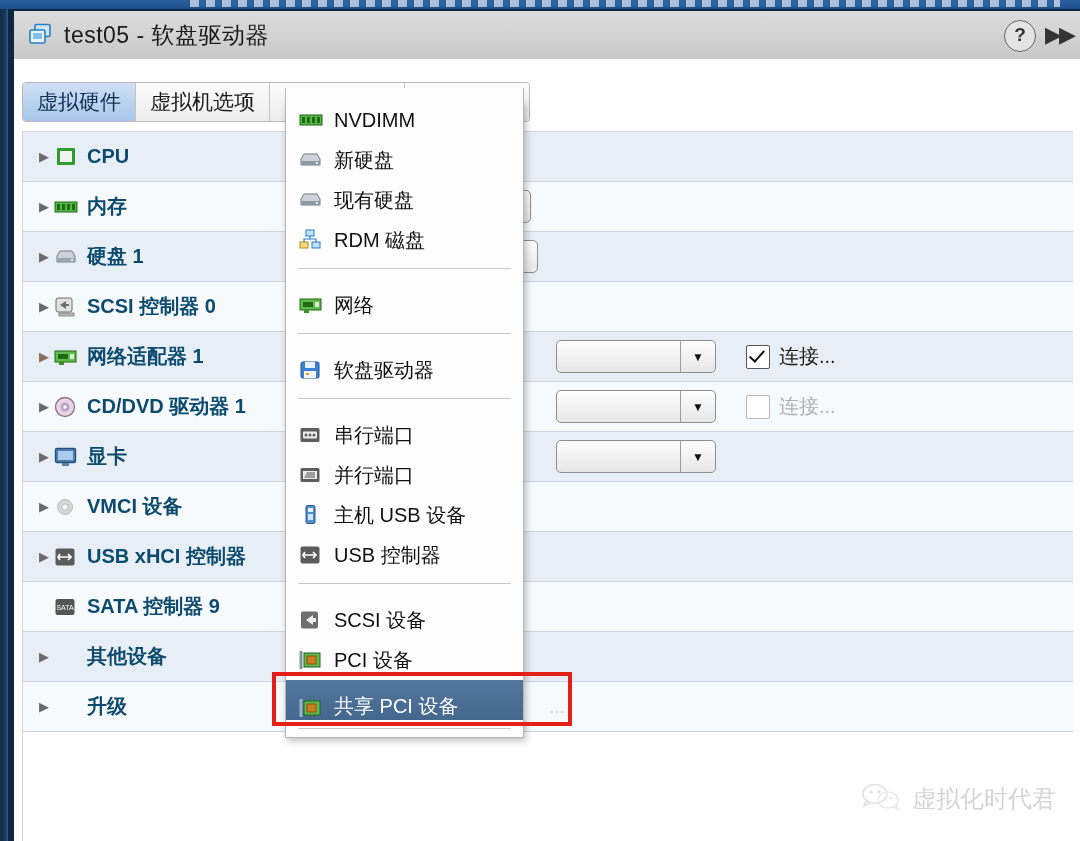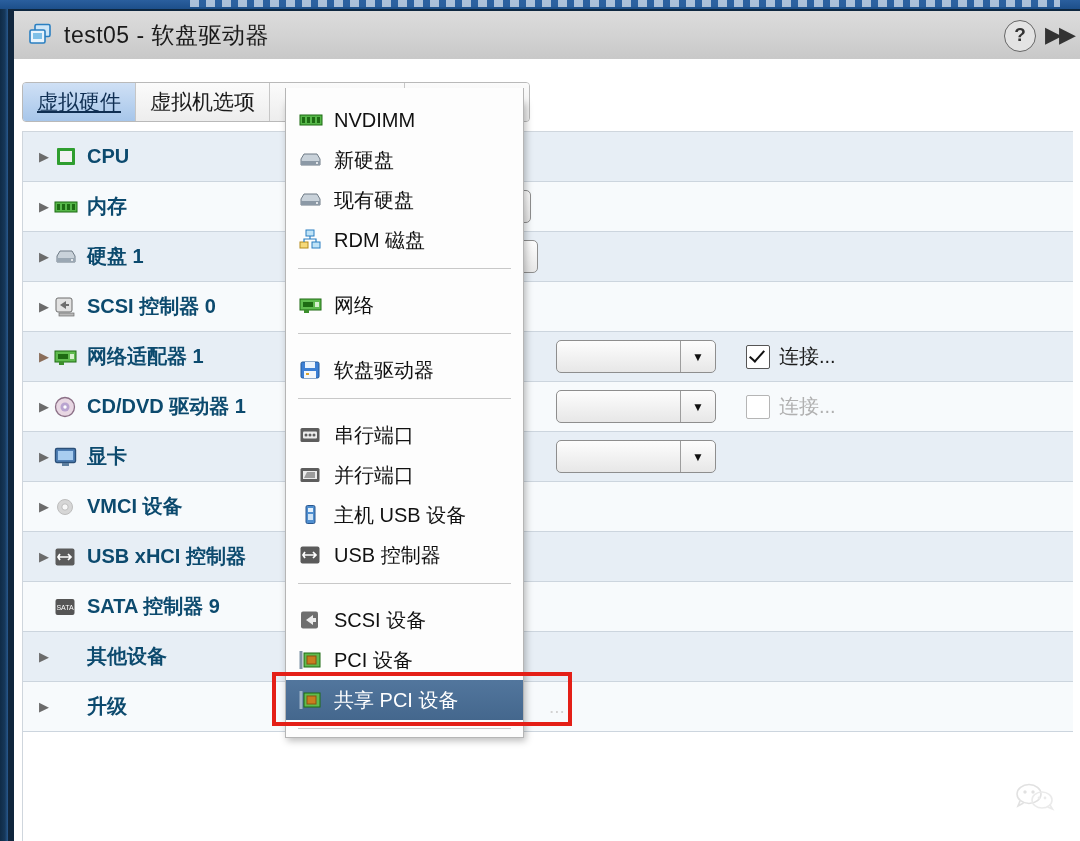--- a/index.html
+++ b/index.html
@@ -39,21 +39,21 @@
 
   .body-area{position:absolute;left:0;top:48px;width:1066px;height:782px;background:#fff;}
 
   
   .tabbar{position:absolute;left:8px;top:23px;height:38px;display:flex;
      border:1px solid #b9b9b9;border-radius:4px;background:#f1f1f1;overflow:hidden;}
   .tab{display:flex;align-items:center;justify-content:center;padding:0 14px;height:38px;
      font-size:21px;color:#1a1a1a;border-right:1px solid #c6c6c6;background:linear-gradient(#fbfbfb,#ededed);
      cursor:pointer;white-space:nowrap;}
   .tab:last-child{border-right:none;}
-  .tab.active{background:linear-gradient(#cfe0f5,#a7c6ea);color:#0f2e52;text-decoration:underline;}
+  .tab.active{background:linear-gradient(#cfe0f5,#a7c6ea);color:#0f2e52;}
 
   
   .hwlist{position:absolute;left:8px;top:72px;width:1050px;bottom:0;
      border-left:1px solid #cfd6dd;border-top:1px solid #cfd6dd;background:#fff;}
   .hwrow{position:relative;height:49px;border-bottom:1px solid #ccd5de;display:flex;align-items:center;}
   .hwrow.alt{background:#e7eef5;}
   .hwrow.plain{background:#f7fafc;}
   .hw-left{position:relative;width:268px;height:49px;display:flex;align-items:center;
      border-right:1px solid #ccd5de;box-sizing:border-box;}
   .tri{width:18px;margin-left:12px;color:#6b6b6b;font-size:13px;line-height:49px;text-align:center;}
@@ -84,21 +84,21 @@
   .ellipsis-txt{font-size:19px;color:#d2d2d2;}
 
   
   .menu{position:absolute;left:285px;top:100px;width:237px;
      background:#fdfdfd;border:1px solid #b5b5b5;border-top:none;
      box-shadow:2px 3px 7px rgba(0,0,0,.26);z-index:40;}
   .mi{height:40px;display:flex;align-items:center;padding-left:12px;cursor:pointer;
      box-sizing:border-box;position:relative;}
   .mi .mi-icon{width:26px;height:24px;margin-right:10px;flex:0 0 26px;position:relative;}
   .mi .mi-label{font-size:20px;color:#111;white-space:nowrap;}
-  .mi.sel{background:linear-gradient(#52769d,#44678d);}
+  .mi.sel{background:linear-gradient(#52769d,#44678d);align-items:flex-end;}
   .mi.sel .mi-label{color:#fff;}
   .msep{height:1px;background:#c8c8c8;margin:8px 12px;}
   .mgap{height:8px;}
   .red-box{position:absolute;left:-14px;top:-8px;width:300px;height:54px;
      border:4px solid #e41f17;box-sizing:border-box;pointer-events:none;}
 
   
   .watermark{position:absolute;right:24px;bottom:25px;display:flex;align-items:center;opacity:.42;}
   .wm-text{font-size:24px;color:#9a9a9a;margin-left:10px;white-space:nowrap;}
 
@@ -531,15 +531,16 @@
         <ellipse cx="15" cy="12" rx="12" ry="9.5" fill="none" stroke="#b9b9b9" stroke-width="1.6"></ellipse>
         <path d="M6 19 L4 24 L9.5 21" fill="none" stroke="#b9b9b9" stroke-width="1.6"></path>
         <circle cx="11" cy="10" r="1.7" fill="#b9b9b9"></circle>
         <circle cx="19" cy="10" r="1.7" fill="#b9b9b9"></circle>
         <ellipse cx="28" cy="18" rx="10" ry="8" fill="none" stroke="#cfcfcf" stroke-width="1.6"></ellipse>
         <path d="M36 23 L38.5 27 L33.5 25" fill="none" stroke="#cfcfcf" stroke-width="1.6"></path>
         <circle cx="25" cy="16" r="1.4" fill="#cfcfcf"></circle>
         <circle cx="31" cy="16" r="1.4" fill="#cfcfcf"></circle>
       </svg>
     </span>
+    <span class="wm-text">虚拟化时代君</span>
   </div>
 
 </div>
 
 </body></html>

